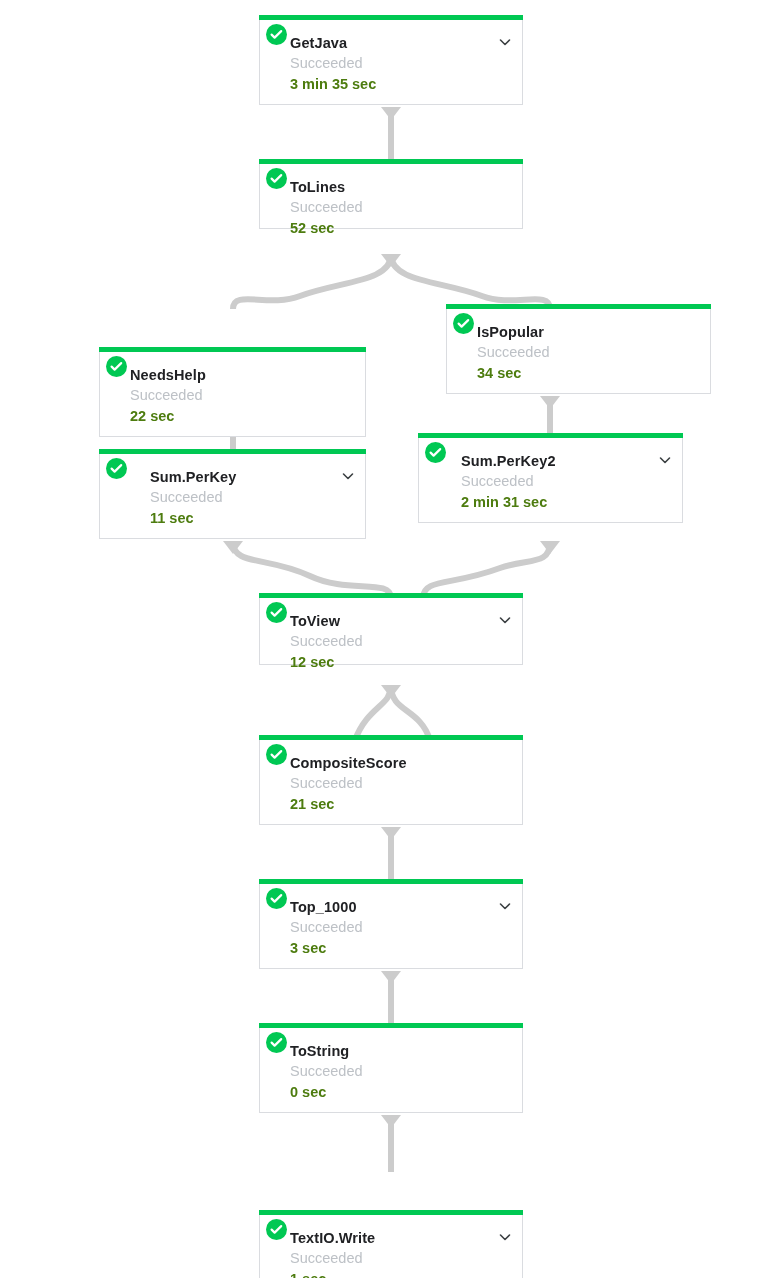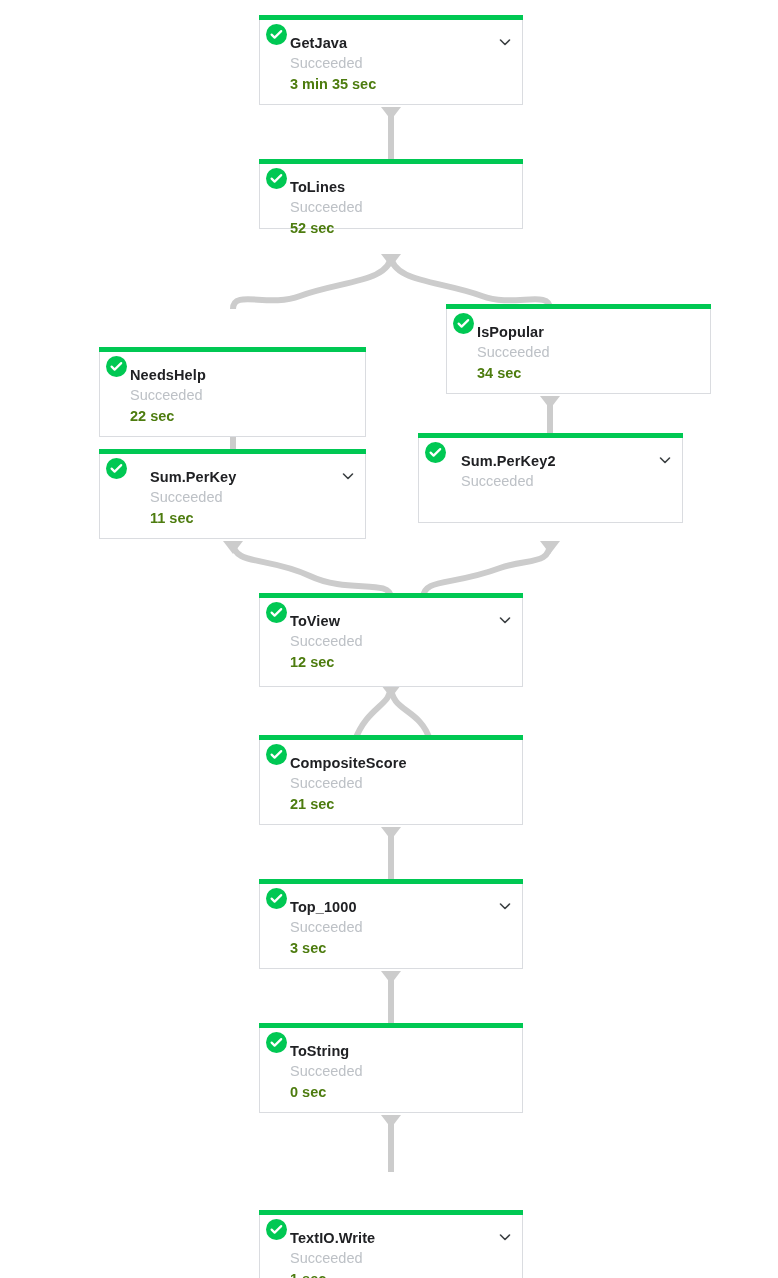--- a/index.html
+++ b/index.html
@@ -204,24 +204,25 @@
         </svg>
     </div>
     <div class="chevron">
       <svg width="14" height="14" viewBox="0 0 14 14">
           <path d="M2.5 5 L7 9.5 L11.5 5" stroke="#3c4043" stroke-width="1.6" fill="none" stroke-linecap="round" stroke-linejoin="round"></path>
         </svg>
     </div>
     <div class="card-body">
       <div class="step-name">Sum.PerKey2</div>
       <div class="step-status">Succeeded</div>
-    </div>
-  </div>
-
-  <div class="step-card" style="left:259px;top:598px;width:264px;height:89px;">
+      <div class="step-duration">2 min 31 sec</div>
+    </div>
+  </div>
+
+  <div class="step-card" style="left:259px;top:598px;width:264px;height:67px;">
     <div class="accent-bar"></div>
     <div class="status-icon">
       <svg width="13" height="13" viewBox="0 0 13 13">
           <path d="M1.6 6.6 L4.6 9.6 L11.2 3.1" stroke="#ffffff" stroke-width="2.2" fill="none" stroke-linecap="round" stroke-linejoin="round"></path>
         </svg>
     </div>
     <div class="chevron">
       <svg width="14" height="14" viewBox="0 0 14 14">
           <path d="M2.5 5 L7 9.5 L11.5 5" stroke="#3c4043" stroke-width="1.6" fill="none" stroke-linecap="round" stroke-linejoin="round"></path>
         </svg>

